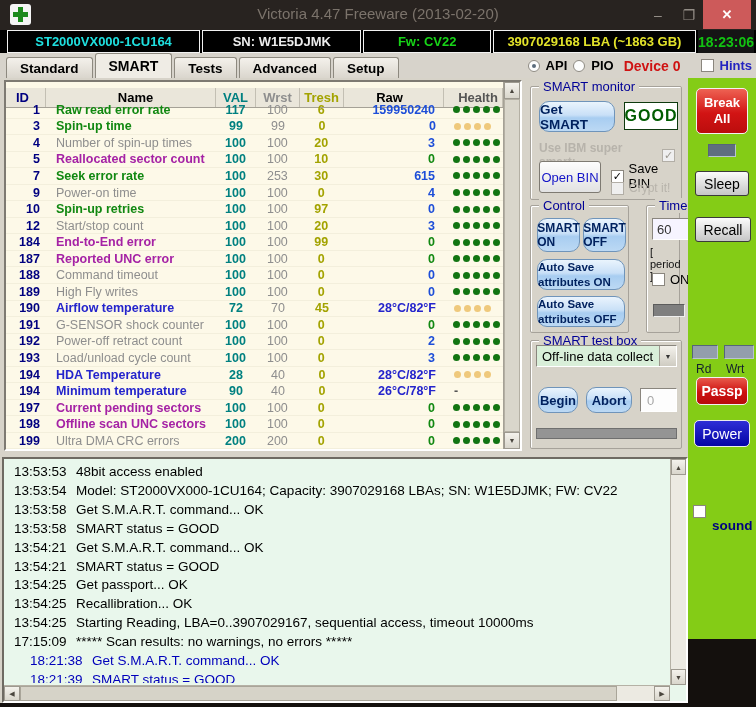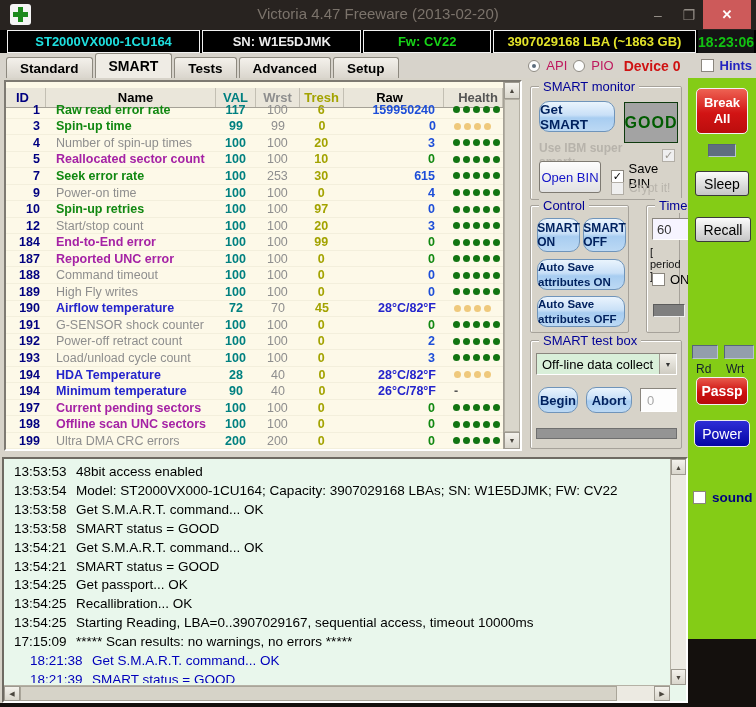--- a/index.html
+++ b/index.html
@@ -29,21 +29,21 @@
   
   .tabbar { position:absolute; left:0; top:53px; width:756px; height:25px; background:#d7d3cb; }
   .tab-strip { position:absolute; left:6px; bottom:0; display:flex; align-items:flex-end; }
   .tab { height:21px; padding:0 13px; margin-right:2px; display:flex; align-items:center;
          background:linear-gradient(#f4f1eb,#dad6cd); border:1px solid #8d897f; border-bottom:none;
          border-radius:3px 3px 0 0; font-size:13.5px; font-weight:bold; color:#000; }
   .tab.active { height:25px; background:#efece5; font-size:14px; position:relative; z-index:2; }
   .tab-right { position:absolute; right:4px; top:0; height:25px; display:flex; align-items:center; gap:6px; }
   .radio { width:12px; height:12px; border-radius:50%; background:#fdfdfd; border:1px solid #8f8b83; position:relative; }
   .radio.sel:after { content:""; position:absolute; left:3px; top:3px; width:4px; height:4px; border-radius:50%; background:#5c6c7c; }
-  .dim-label { color:#be185d; font-size:13px; font-weight:normal; }
+  .dim-label { color:#000000; font-size:13px; font-weight:bold; }
   .device-label { color:#cf1212; font-size:14px; font-weight:bold; margin:0 14px 0 4px; }
   .cb { width:13px; height:13px; background:#fff; border:1px solid #8a867e; display:flex; align-items:center; justify-content:center; font-size:11px; line-height:1; color:#000; }
   .cb.dis { background:#efefef; border-color:#b2aea6; color:#9b978f; }
   .hints-label { color:#2424c0; font-size:13px; font-weight:bold; }
 
   
   .content-bg { position:absolute; left:0; top:78px; width:688px; height:625px; background:#d7d3c9; }
 
   
   .table-panel { position:absolute; left:4px; top:80px; width:518px; height:371px;
@@ -88,21 +88,21 @@
   .gb-timer   { left:122px; top:127px; width:34px; height:128px; }
   .gb-testbox { left:6px; top:262px; width:152px; height:109px; }
 
   .btn-blue { background:linear-gradient(#eaf4fd 0%,#c9e0f7 45%,#a8cdf1 55%,#bcd9f4 100%);
               border:1px solid #6f94ba; border-radius:10px; color:#00215e; font-weight:bold;
               display:flex; align-items:center; justify-content:center; text-align:left; position:absolute; }
   .btn-gray3d { background:linear-gradient(#fbfbfb,#dedede 55%,#c6c6c6); border:1px solid #3a3a3a; border-radius:3px;
                 color:#000; display:flex; align-items:center; justify-content:center; position:absolute; }
 
   .get-smart { left:8px; top:14px; width:76px; height:31px; font-size:13.5px; }
-  .good-box { position:absolute; left:93px; top:15px; width:54px; height:41px; background:#a3a3a3;
+  .good-box { position:absolute; left:93px; top:15px; width:54px; height:28px; background:#ffffff;
               border:1px solid #0e3a0e; color:#005c00; font-weight:bold; font-size:16px;
               display:flex; align-items:center; justify-content:center; letter-spacing:1px; }
   .ibm-row { position:absolute; left:8px; top:54px; right:6px; display:flex; align-items:center; justify-content:space-between; }
   .ibm-label { color:#b7b3ab; font-size:12px; font-weight:bold; }
   .open-bin { position:absolute; left:8px; top:74px; width:62px; height:32px;
               background:linear-gradient(#fdfdfd,#e2e2e2); border:1px solid #7e7a72; border-radius:3px;
               color:#1414c8; font-size:13px; display:flex; align-items:center; justify-content:center; }
   .sbin-row { position:absolute; left:80px; top:74px; display:flex; align-items:center; gap:5px; font-size:13px; color:#000; }
   .crypt-row{ position:absolute; left:80px; top:94px; display:flex; align-items:center; gap:5px; font-size:12px; color:#b7b3ab; }
 
@@ -111,21 +111,21 @@
   .as-on  { left:6px; top:53px; width:88px; height:31px; font-size:11.5px; line-height:1.25; }
   .as-off { left:6px; top:90px; width:88px; height:31px; font-size:11.5px; line-height:1.25; }
 
   .timer-input { position:absolute; left:5px; top:12px; width:38px; height:22px; background:#f6f4ff;
                  border:1px solid; border-color:#8a867e #fff #fff #8a867e; font-size:13px; color:#333; padding-left:4px;
                  display:flex; align-items:center; }
   .period-label { position:absolute; left:3px; top:40px; font-size:11px; color:#111; }
   .timer-on-row { position:absolute; left:5px; top:66px; display:flex; align-items:center; gap:5px; font-size:13px; color:#000; }
   .timer-slot { position:absolute; left:6px; top:98px; width:32px; height:13px; background:#7f7f7f; border:1px solid; border-color:#5c5c5c #eee #eee #5c5c5c; }
 
-  .dropdown { position:absolute; left:5px; top:12px; width:141px; height:22px; border:1px solid; border-color:#8a867e #fff #fff #8a867e; background:#d9efd9; display:flex; }
+  .dropdown { position:absolute; left:5px; top:4px; width:141px; height:22px; border:1px solid; border-color:#8a867e #fff #fff #8a867e; background:#d9efd9; display:flex; }
   .dd-text { flex:1; font-size:13px; color:#000; display:flex; align-items:center; padding-left:5px; }
   .dd-btn { width:17px; background:linear-gradient(#f4f2ec,#cfccc2); border-left:1px solid #9d998f; display:flex; align-items:center; justify-content:center; font-size:7px; color:#333; }
   .begin-btn { left:7px; top:46px; width:40px; height:26px; font-size:13px; }
   .abort-btn { left:55px; top:46px; width:46px; height:26px; font-size:13px; }
   .test-counter { position:absolute; left:109px; top:47px; width:37px; height:24px; background:#fdfdfd;
                   border:1px solid; border-color:#8a867e #fff #fff #8a867e; color:#a8a8a8; font-size:13px;
                   display:flex; align-items:center; padding-left:6px; }
   .progress { position:absolute; left:5px; top:87px; width:141px; height:11px; background:#949494; border:1px solid #6f6f6f; }
 
   
@@ -141,21 +141,21 @@
   .slot-wrt{ left:36px; top:267px; width:30px; height:14px; background:#939eac; }
   .rw-label { position:absolute; font-size:12px; color:#14202e; top:284px; }
   .rd-label { left:8px; } .wrt-label { left:38px; }
   .passp-btn { position:absolute; left:8px; top:299px; width:52px; height:28px;
                background:linear-gradient(#e85a4c 0%,#cd1010 55%,#b70b0b 100%); border:1px solid #f2f2f2; border-radius:5px;
                color:#fff; font-weight:bold; font-size:14px; display:flex; align-items:center; justify-content:center; }
   .power-btn { position:absolute; left:6px; top:342px; width:56px; height:27px;
                background:linear-gradient(#2e2ed6 0%,#0404a6 100%); border:1px solid #ececec; border-radius:5px;
                color:#fff; font-size:14px; display:flex; align-items:center; justify-content:center; }
   .sound-row { position:absolute; left:5px; top:412px; display:flex; align-items:center; gap:6px; }
-  .sound-label { color:#000080; font-weight:bold; font-size:13.5px; }
+  .sound-label { color:#000080; font-weight:bold; font-size:13.5px;margin-top:28px; }
   .api-num-label { position:absolute; left:4px; top:572px; font-size:11px; color:#16273a; }
   .spinner { position:absolute; left:2px; top:586px; height:28px; display:flex; }
   .spin-btn { width:22px; height:28px; background:linear-gradient(#f2f2f2,#cccccc); border:1px solid #7b7b7b;
               display:flex; align-items:center; justify-content:center; color:#555; font-size:14px; }
   .spin-val { width:34px; height:28px; background:#fff; border:1px solid #7b7b7b; border-left:none; border-right:none;
               display:flex; align-items:center; justify-content:center; color:#000080; font-weight:bold; font-size:14px; }
 
   
   .log-panel { position:absolute; left:2px; top:457px; width:686px; height:246px;
                border:2px solid; border-color:#6e6a62 #ffffff #ffffff #6e6a62; background:#e9f7ec; }

